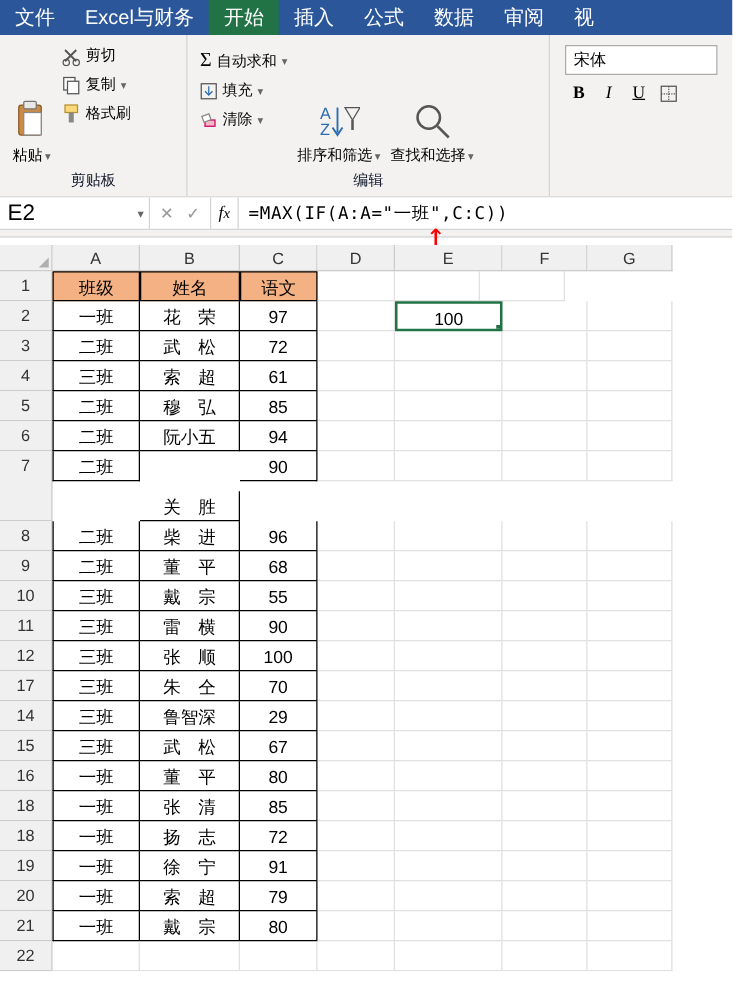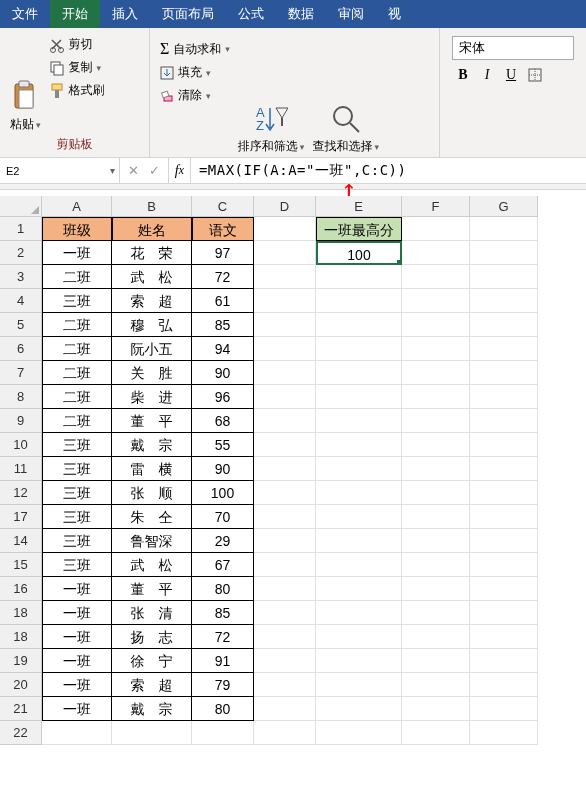--- a/index.html
+++ b/index.html
@@ -1,44 +1,44 @@
 <!DOCTYPE html>
 <html><head>
 <meta charset="utf-8">
 <style>
   * { margin: 0; padding: 0; box-sizing: border-box; }
   body { font-family: "Microsoft YaHei", sans-serif; font-size: 13px; background: #fff; width: 586px; height: 795px; overflow: hidden; }
   
   
   .tabs { display: flex; background: #2b579a; height: 28px; align-items: stretch; }
-  .tab { padding: 2px 12px; color: #fff; font-size: 13px; cursor: pointer; display:flex; align-items:center; }
+  .tab { padding: 2px 12px; color: #fff; font-size: 16px; cursor: pointer; display:flex; align-items:center; }
   .tab.active { background: #217346; color:#fff; }
   
   
   .ribbon { display: flex; background: #f3f2f1; border-bottom: 1px solid #d4d4d4; height: 130px; }
   .ribbon-group { border-right: 1px solid #d4d4d4; padding: 4px 6px 2px; display:flex; flex-direction:column; }
   .group-body { flex:1; display:flex; }
-  .group-label { text-align:center; font-size:12px; color:#7f1d1d; padding:3px 0 2px; }
+  .group-label { text-align:center; font-size:12px; color:#0f172a; padding:3px 0 2px; }
   .big-btn { display:flex; flex-direction:column; align-items:center; justify-content:flex-end; padding:4px 4px 0; cursor:pointer; }
   .big-btn .icon-box { display:flex; align-items:center; justify-content:center; }
   .big-btn .label { font-size:12px; margin-top:2px; display:flex; align-items:center; gap:2px;}
   .stack { display:flex; flex-direction:column; gap:2px; padding:2px 4px; }
   .stack-item { display:flex; align-items:center; gap:4px; font-size:12px; cursor:pointer; padding:2px 0; white-space:nowrap;}
   .stack-item svg{flex-shrink:0;}
   .dd { font-size:9px; color:#666;}
   
   .font-box { padding:4px 6px; display:flex; flex-direction:column; gap:4px; }
   .font-select { border:1px solid #ababab; padding:2px 6px; min-width:110px; background:#fff; font-size:13px; }
   .font-toolbar { display:flex; gap:2px; }
   .ft-btn { width:22px; height:22px; border:1px solid transparent; display:flex; align-items:center; justify-content:center; cursor:pointer; font-family:serif; font-size:14px;}
   
   
   .formula-row { display:flex; align-items:stretch; border-bottom:1px solid #d4d4d4; height:26px; background:#fff;}
   .name-box { width:120px; border-right:1px solid #d4d4d4; display:flex; align-items:center; padding:0 6px; position:relative;}
-  .name-box input { border:none; outline:none; width:80px; font-size:11px;}
+  .name-box input { border:none; outline:none; width:80px; font-size:18px;}
   .name-box .dd-btn { position:absolute; right:4px; color:#666; font-size:10px; cursor:pointer;}
   .fx-btns { display:flex; align-items:center; border-right:1px solid #d4d4d4; padding:0 8px; gap:10px; color:#999;}
   .fx-label { font-style:italic; font-family:serif; font-size:14px; padding:0 6px; display:flex; align-items:center; border-right:1px solid #d4d4d4;}
   .formula-input { flex:1; padding:0 8px; display:flex; align-items:center; font-size:14px; letter-spacing:0.5px; font-family:Consolas,monospace; position:relative;}
   .formula-arrow { position:absolute; left:150px; top:16px; color:red; font-size:26px; pointer-events:none;}
   
   
   .grid-wrap { position:relative; overflow:hidden; }
   .corner { position:absolute; top:0; left:0; width:42px; height:21px; background:#f0f0f0; border-right:1px solid #ccc; border-bottom:1px solid #ccc;}
   .corner::after { content:''; position:absolute; right:2px; bottom:2px; width:0; height:0; border-left:8px solid transparent; border-bottom:8px solid #b0b0b0;}
@@ -55,23 +55,23 @@
   .hdr-cell { background:#f4b183; font-weight:500; text-align:center; border:1px solid #000 !important;}
   .hdr-e { background:#c6e0b4; font-weight:500; text-align:center; border:1px solid #000 !important;}
   .sel-e2 { border:2px solid #217346 !important; text-align:center; position:relative;}
   .sel-e2::after{content:'';position:absolute;right:-3px;bottom:-3px;width:6px;height:6px;background:#217346;}
 </style>
 </head>
 <body>
 
 <div class="tabs" id="tabs">
     <div class="tab">文件</div>
+    <div class="tab">Excel与财务</div>
     <div class="tab active">开始</div>
     <div class="tab">插入</div>
-    <div class="tab">页面布局</div>
     <div class="tab">公式</div>
     <div class="tab">数据</div>
     <div class="tab">审阅</div>
     <div class="tab">视</div>
   </div>
 
 <div class="ribbon">
   <div class="ribbon-group" style="width:150px">
     <div class="group-body">
       <div class="big-btn">
@@ -162,20 +162,21 @@
               <circle cx="14" cy="14" r="9" fill="none" stroke="#555" stroke-width="2"></circle>
               <path d="M21 21 L30 30" stroke="#555" stroke-width="2"></path>
             </svg>
           </div>
         <div class="label">
             <span>查找和选择</span>
             <span class="dd">▾</span>
           </div>
       </div>
     </div>
+    <div class="group-label">编辑</div>
   </div>
 
   <div class="ribbon-group" style="border:none;flex:1">
     <div class="font-box">
       <div class="font-select"><span>宋体</span></div>
       <div class="font-toolbar">
         <div class="ft-btn" style="font-weight:bold">B</div>
         <div class="ft-btn" style="font-style:italic">I</div>
         <div class="ft-btn" style="text-decoration:underline">U</div>
         <div class="ft-btn">
@@ -220,21 +221,20 @@
       <div class="col-h" style="width: 68px;">F</div>
       <div class="col-h" style="width: 68px;">G</div>
     </div>
   <div id="rows" class="data-bordered">
       <div class="row">
         <div class="row-h">1</div>
         <div class="cell hdr-cell lb" style="width: 70px;">班级</div>
         <div class="cell hdr-cell" style="width: 80px;">姓名</div>
         <div class="cell hdr-cell" style="width: 62px;">语文</div>
         <div class="cell " style="width: 62px;"></div>
-        <div class="cell hdr-e" style="width: 86px;">一班最高分</div>
         <div class="cell " style="width: 68px;"></div>
         <div class="cell " style="width: 68px;"></div>
       </div>
       <div class="row">
         <div class="row-h">2</div>
         <div class="cell d lb ca" style="width: 70px;">一班</div>
         <div class="cell d ca" style="width: 80px;">花　荣</div>
         <div class="cell d ca" style="width: 62px;">97</div>
         <div class="cell " style="width: 62px;"></div>
         <div class="cell sel-e2" style="width: 86px;">100</div>
@@ -277,21 +277,21 @@
         <div class="cell d ca" style="width: 80px;">阮小五</div>
         <div class="cell d ca" style="width: 62px;">94</div>
         <div class="cell " style="width: 62px;"></div>
         <div class="cell " style="width: 86px;"></div>
         <div class="cell " style="width: 68px;"></div>
         <div class="cell " style="width: 68px;"></div>
       </div>
       <div class="row">
         <div class="row-h">7</div>
         <div class="cell d lb ca" style="width: 70px;">二班</div>
-        <div class="cell d ca" style="width: 80px;">关　胜</div>
+        <div class="cell d ca" style="width: 80px; margin-top: 32px;">关　胜</div>
         <div class="cell d ca" style="width: 62px;">90</div>
         <div class="cell " style="width: 62px;"></div>
         <div class="cell " style="width: 86px;"></div>
         <div class="cell " style="width: 68px;"></div>
         <div class="cell " style="width: 68px;"></div>
       </div>
       <div class="row">
         <div class="row-h">8</div>
         <div class="cell d lb ca" style="width: 70px;">二班</div>
         <div class="cell d ca" style="width: 80px;">柴　进</div>

